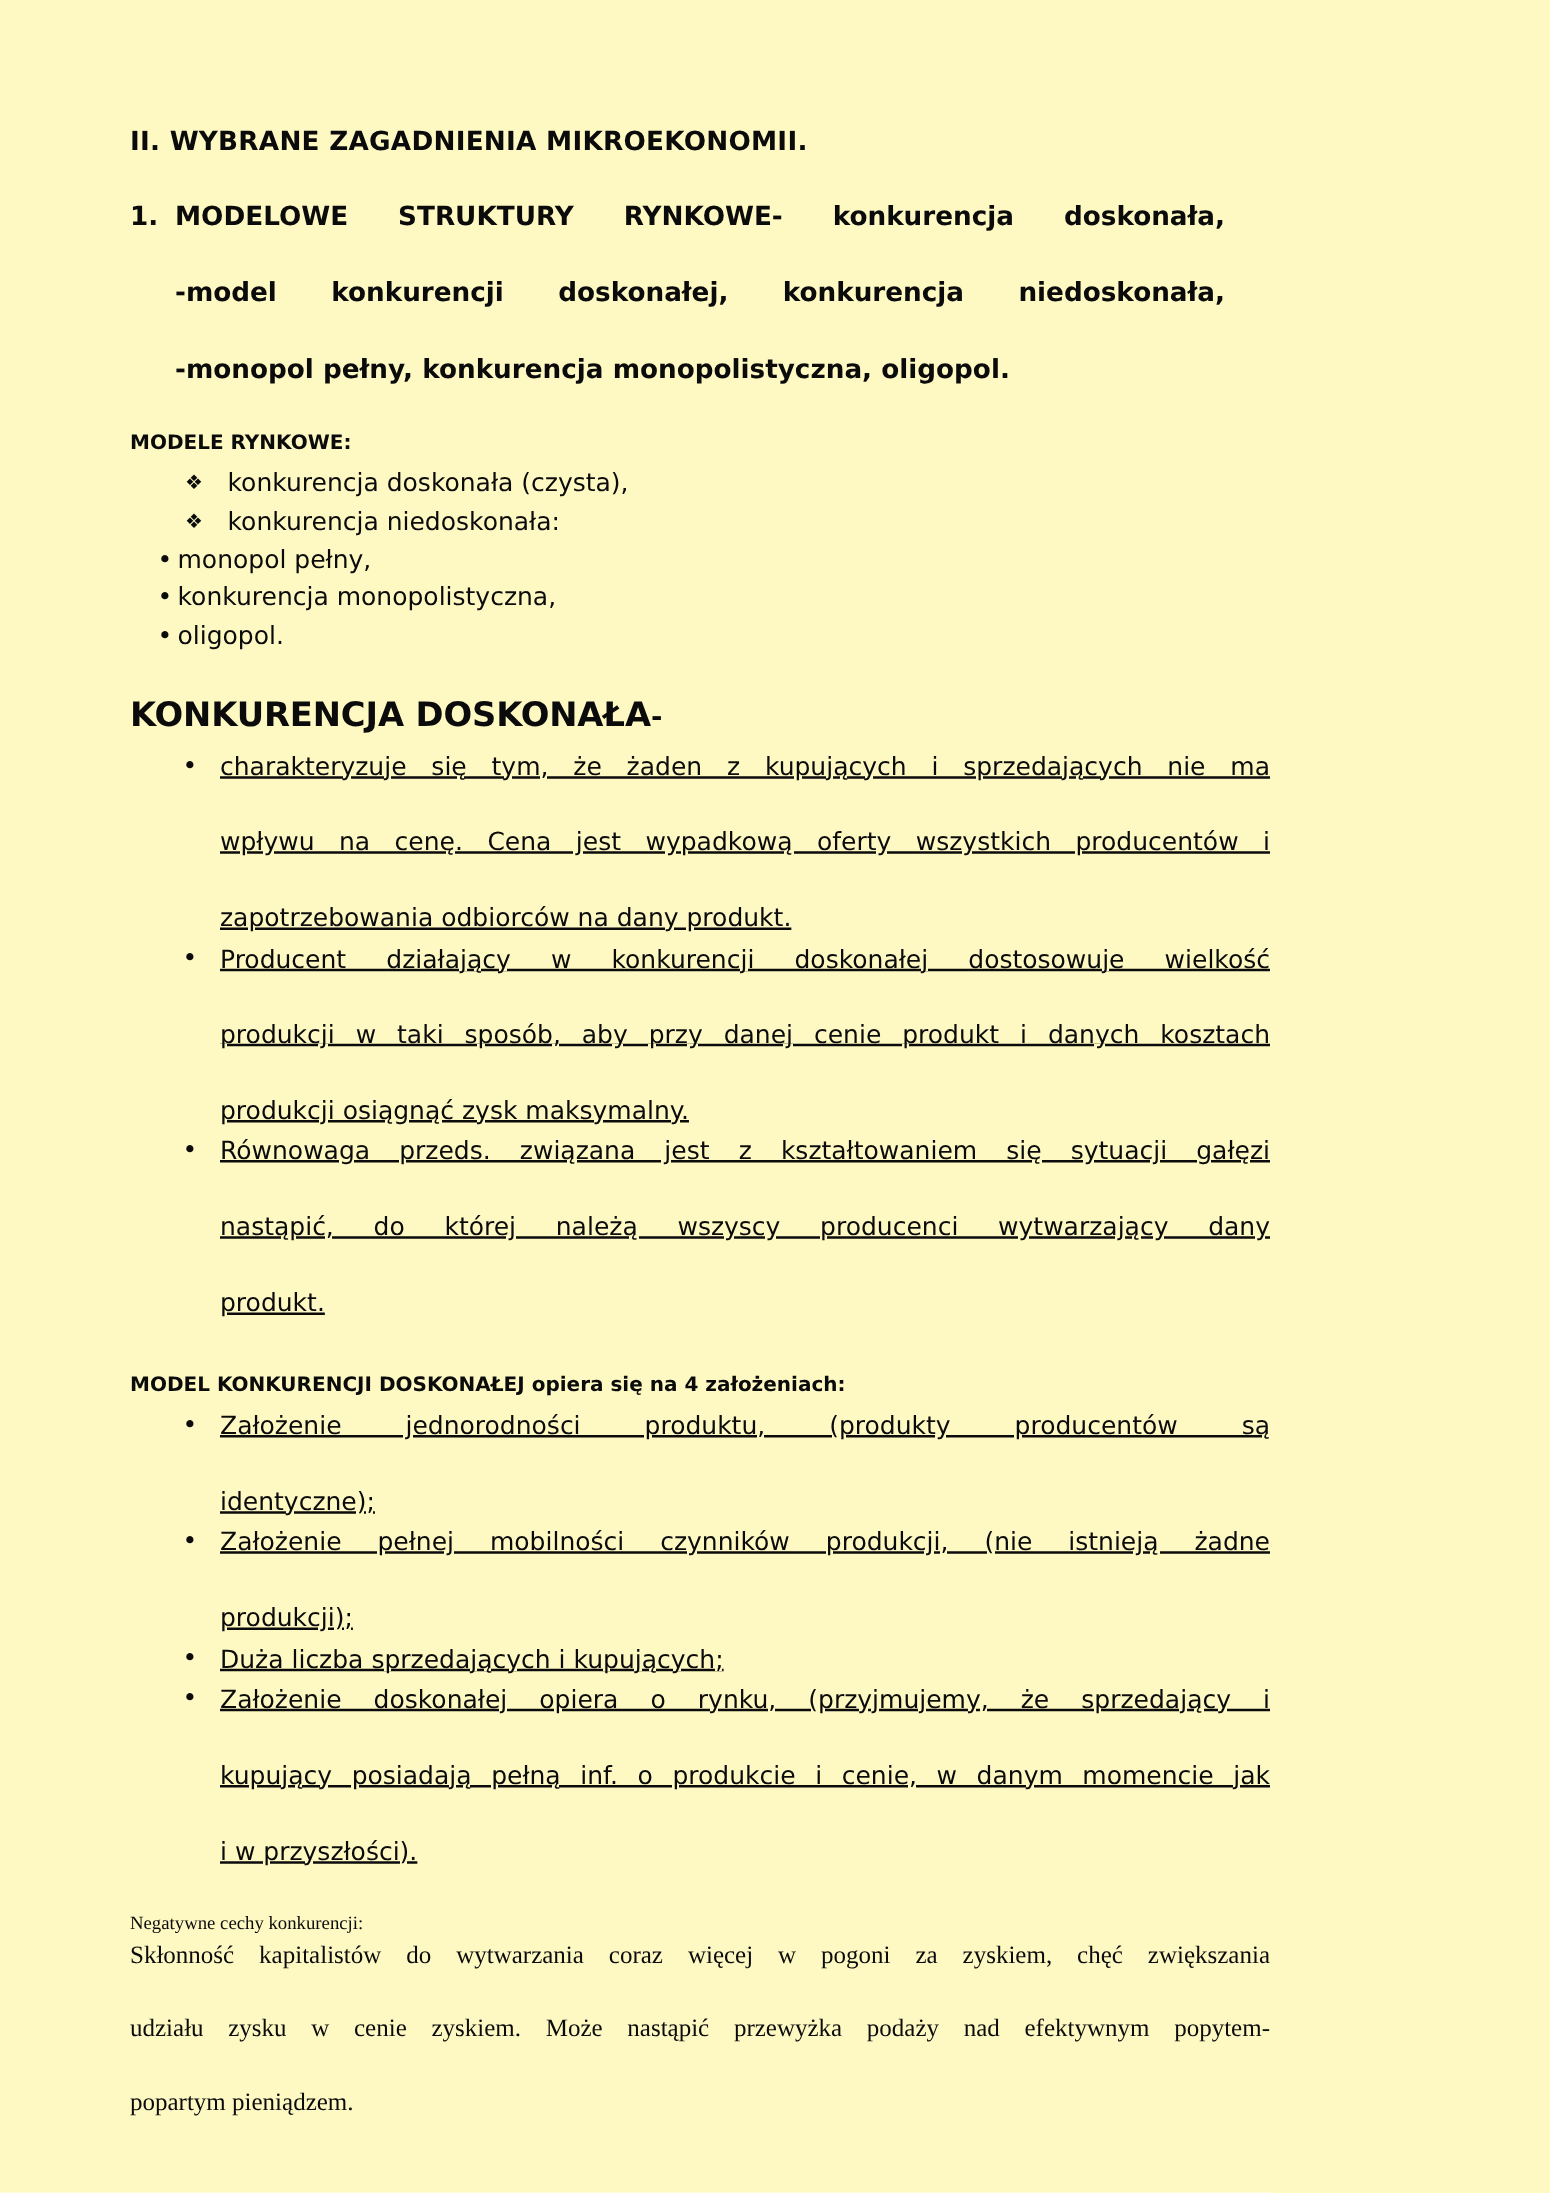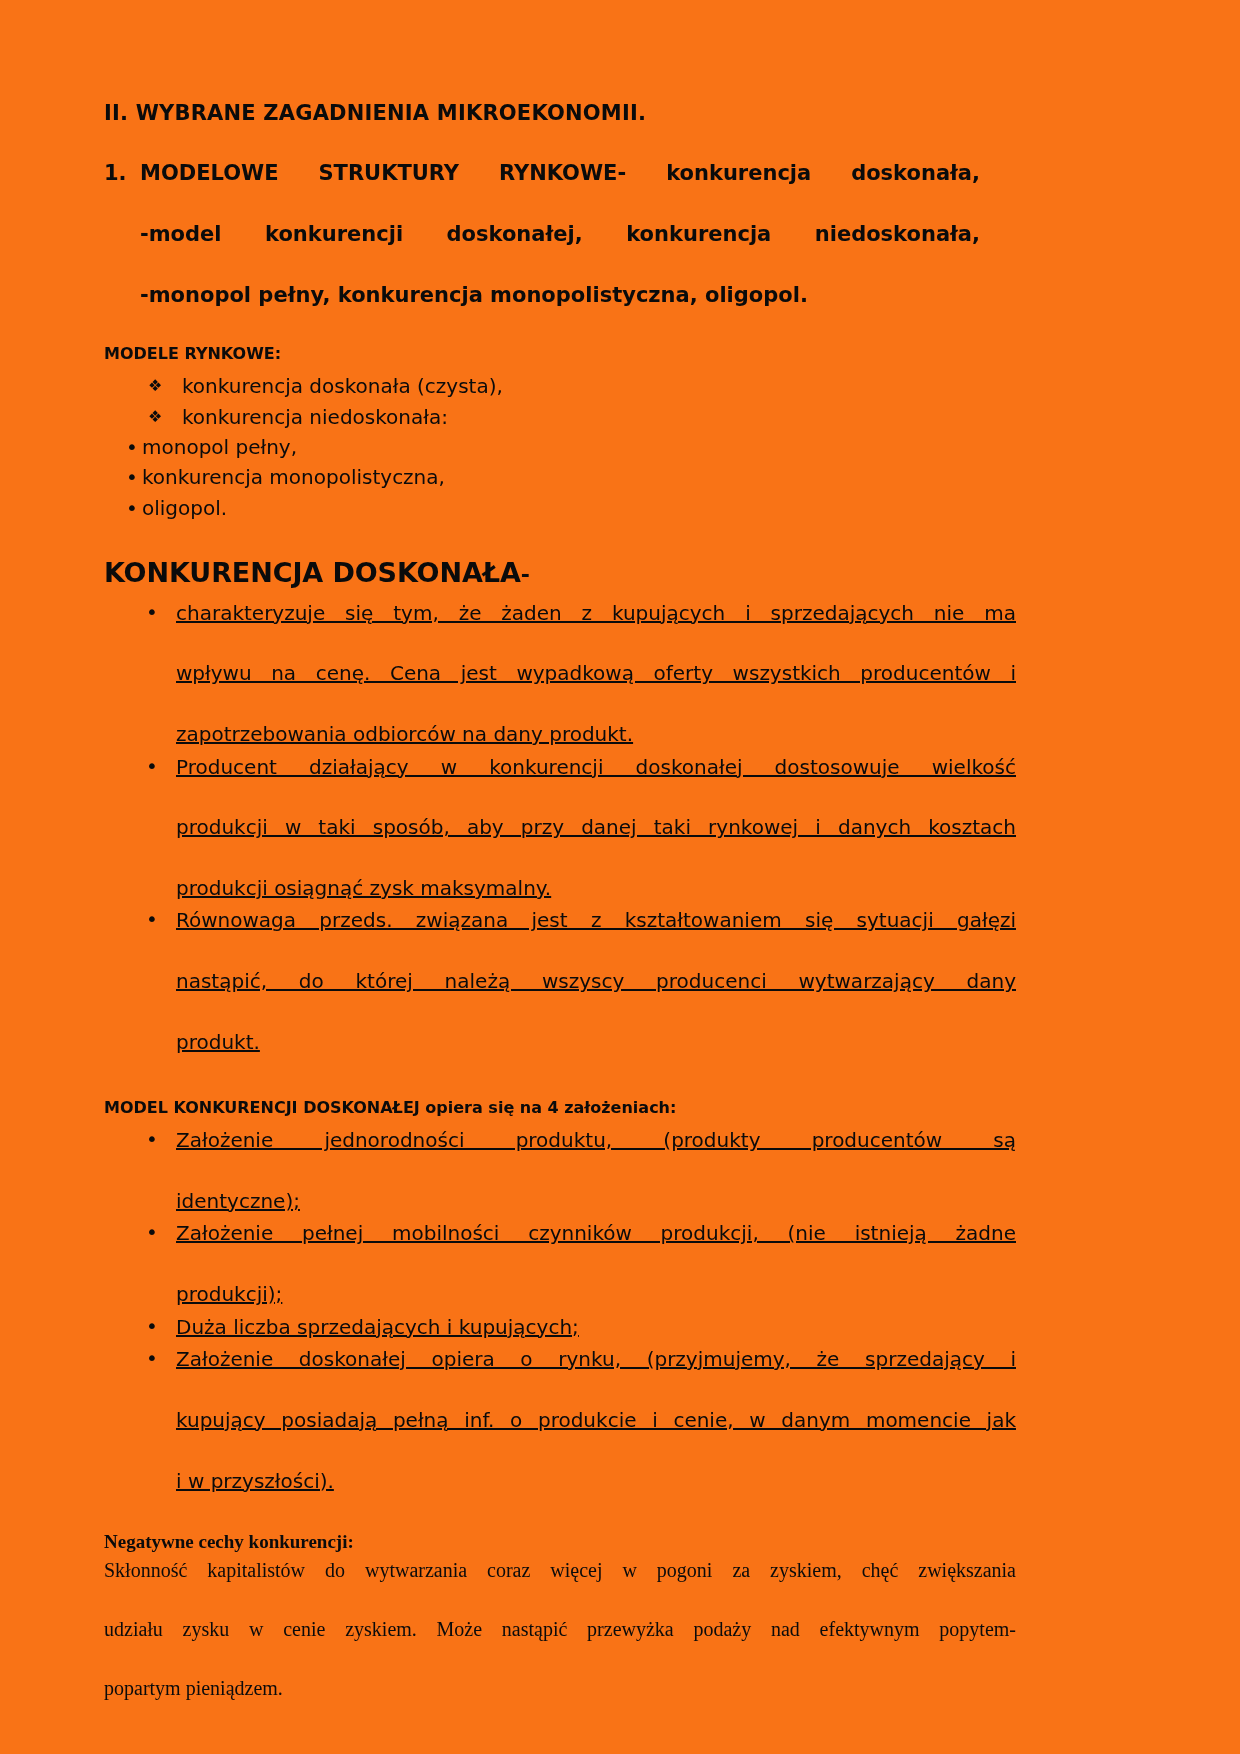--- a/index.html
+++ b/index.html
@@ -15,21 +15,21 @@
     font-family: "DejaVu Sans", sans-serif;
     color: #0b0b0b;
     overflow: hidden;
   }
 
   .page {
     position: absolute;
     left: 0; top: 0;
     width: 1240px;
     height: 1754px;
-    background: #f97316;
+    background: #fef9c3;
     box-sizing: border-box;
     padding: 100px 224px 60px 104px;
   }
 
   
   .sans {
     font-family: "DejaVu Sans", sans-serif;
   }
 
   .doc-title {
@@ -171,22 +171,22 @@
     display: block;
     text-align: justify;
   }
   .serif .jline::after {
     content: "";
     display: inline-block;
     width: 100%;
   }
   .serif .jline.last::after { display: none; }
   .serif-heading {
-    font-weight: bold;
-    font-size: 19px;
+    font-weight: normal;
+    font-size: 15px;
   }
 </style>
 </head>
 <body>
 
 <div class="page">
 
   <div class="sans">
 
     <h1 class="doc-title">II. WYBRANE ZAGADNIENIA MIKROEKONOMII.</h1>
@@ -230,21 +230,21 @@
     <ul class="plain">
       <li class="li-para">
         <span class="bullet-dot">•</span>
         <span class="jline">charakteryzuje się tym, że żaden z kupujących i sprzedających nie ma</span>
         <span class="jline">wpływu na cenę. Cena jest wypadkową oferty wszystkich producentów i</span>
         <span class="jline last">zapotrzebowania odbiorców na dany produkt.</span>
       </li>
       <li class="li-para">
         <span class="bullet-dot">•</span>
         <span class="jline">Producent działający w konkurencji doskonałej dostosowuje wielkość</span>
-        <span class="jline">produkcji w taki sposób, aby przy danej taki rynkowej i danych kosztach</span>
+        <span class="jline">produkcji w taki sposób, aby przy danej cenie produkt i danych kosztach</span>
         <span class="jline last">produkcji osiągnąć zysk maksymalny.</span>
       </li>
       <li class="li-para">
         <span class="bullet-dot">•</span>
         <span class="jline">Równowaga przeds. związana jest z kształtowaniem się sytuacji gałęzi</span>
         <span class="jline">nastąpić, do której należą wszyscy producenci wytwarzający dany</span>
         <span class="jline last">produkt.</span>
       </li>
     </ul>
 

